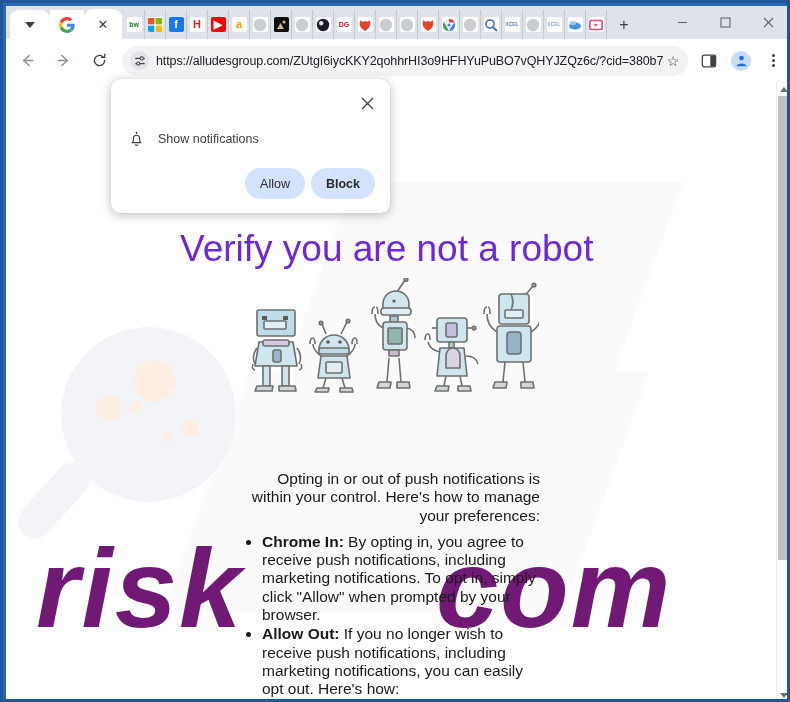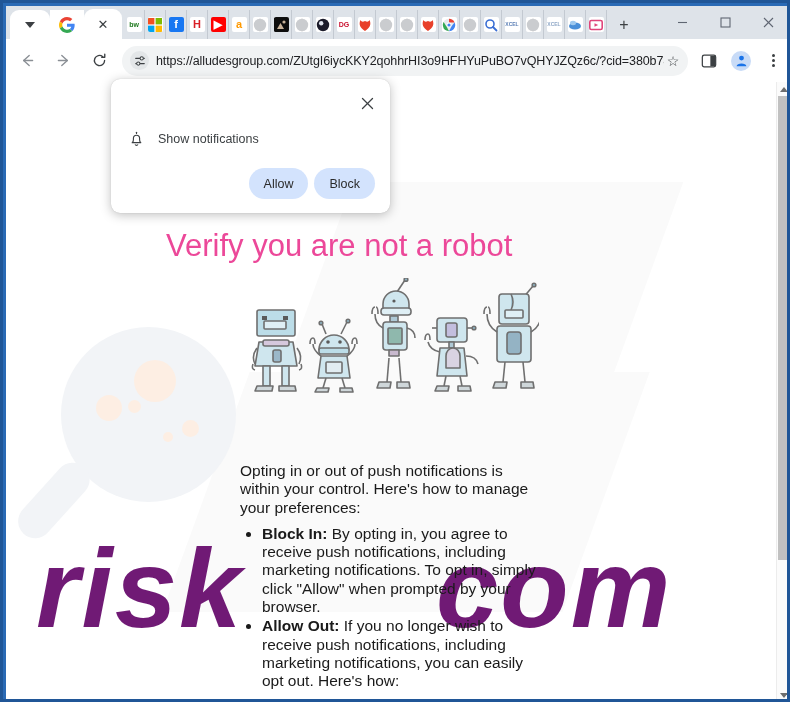--- a/index.html
+++ b/index.html
@@ -201,44 +201,44 @@
   }
   .wm-diag {
     position: absolute;
     background: #fafafa;
     transform: skewX(-20deg);
   }
 
   
   .headline {
     position: absolute;
-    left: 160px; top: 146px;
-    font-size: 31px;
-    color: #ec4899;
+    left: 174px; top: 146px;
+    font-size: 37px;
+    color: #6d28d9;
     white-space: nowrap;
     font-family: "Liberation Sans", sans-serif;
   }
   .robots {
     position: absolute;
     left: 243px; top: 196px;
     width: 290px; height: 116px;
     display: flex;
     align-items: flex-end;
     justify-content: space-between;
   }
 
   .body-copy {
     position: absolute;
     left: 234px; top: 380px;
     width: 300px;
     font-size: 15.5px;
     line-height: 1.18;
     color: #1a1a1a;
   }
-  .body-copy p { margin: 0 0 8px 0; }
+  .body-copy p { margin: 8px 0 8px 0; text-align: right; }
   .body-copy ul {
     margin: 0; padding-left: 22px;
     list-style: disc;
   }
   .body-copy ul > li { margin-bottom: 1px; }
   .body-copy ol {
     margin: 6px 0 0 0; padding-left: 26px;
     list-style: decimal;
   }
   .body-copy ol > li { margin-bottom: 0px; }
@@ -312,21 +312,21 @@
     padding: 0 15px;
     border: none;
     border-radius: 16px;
     background: #d3e3fd;
     color: #2b2b2b;
     font-size: 12.5px;
     font-family: "Liberation Sans", sans-serif;
     cursor: pointer;
     display: flex; align-items: center; justify-content: center;
   }
-  .pill.block { font-weight: normal; }
+  .pill.block { font-weight: bold; }
 </style>
 </head>
 <body>
 
 <div class="window">
 
   <div class="tabstrip">
 
     <div class="tab-lead">
       <span class="chev"></span>
@@ -706,21 +706,21 @@
             <path d="M14 100 h12 l-1 6 h-13 z" fill="#cfd7da"></path>
             <path d="M40 100 h12 l1 6 h-13 z" fill="#cfd7da"></path>
           </g>
         </svg>
 
       </div>
 
       <div class="body-copy">
         <p>Opting in or out of push notifications is within your control. Here's how to manage your preferences:</p>
         <ul id="bullets-host">
-            <li><b>Block In:</b><span> By opting in, you agree to receive push notifications, including marketing notifications. To opt in, simply click "Allow" when prompted by your browser.</span></li>
+            <li><b>Chrome In:</b><span> By opting in, you agree to receive push notifications, including marketing notifications. To opt in, simply click "Allow" when prompted by your browser.</span></li>
             <li><b>Allow Out:</b><span> If you no longer wish to receive push notifications, including marketing notifications, you can easily opt out. Here's how:</span></li>
           </ul>
         <ol id="steps-host">
             <li>Open Chrome browser on your desktop.</li>
           </ol>
       </div>
 
     </div>
 
     <div class="sbar">

